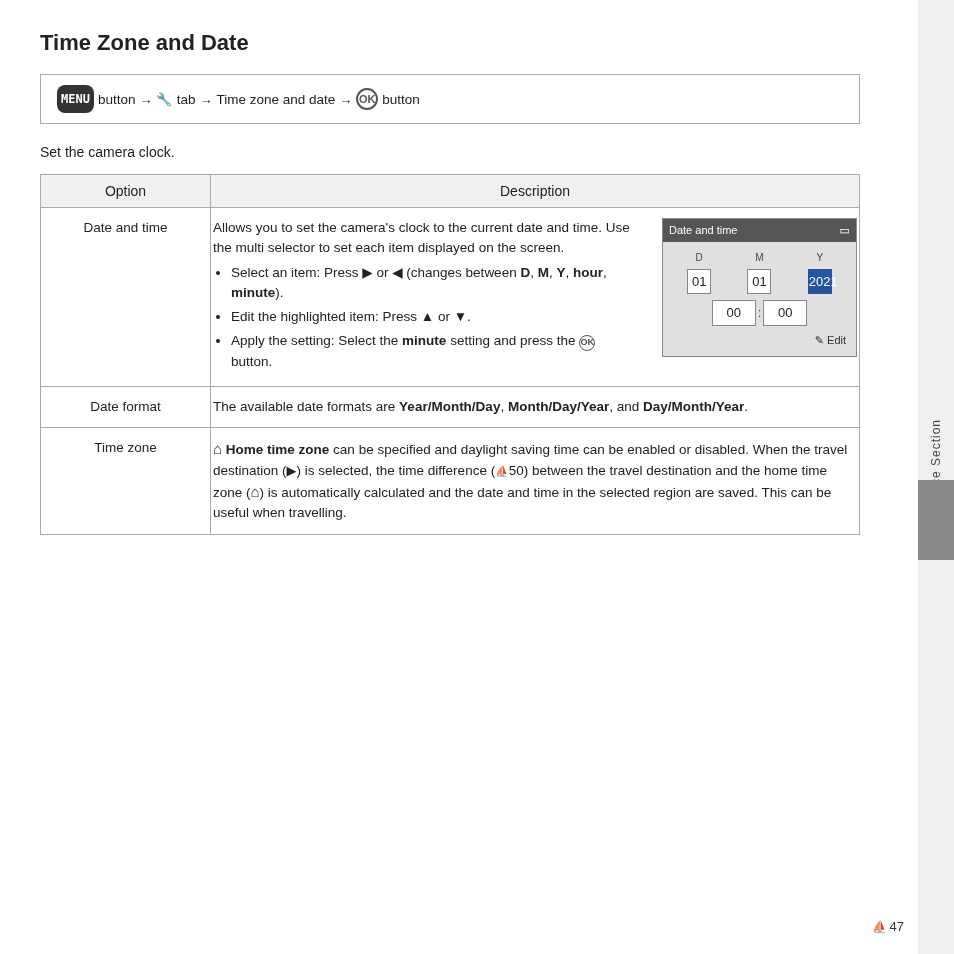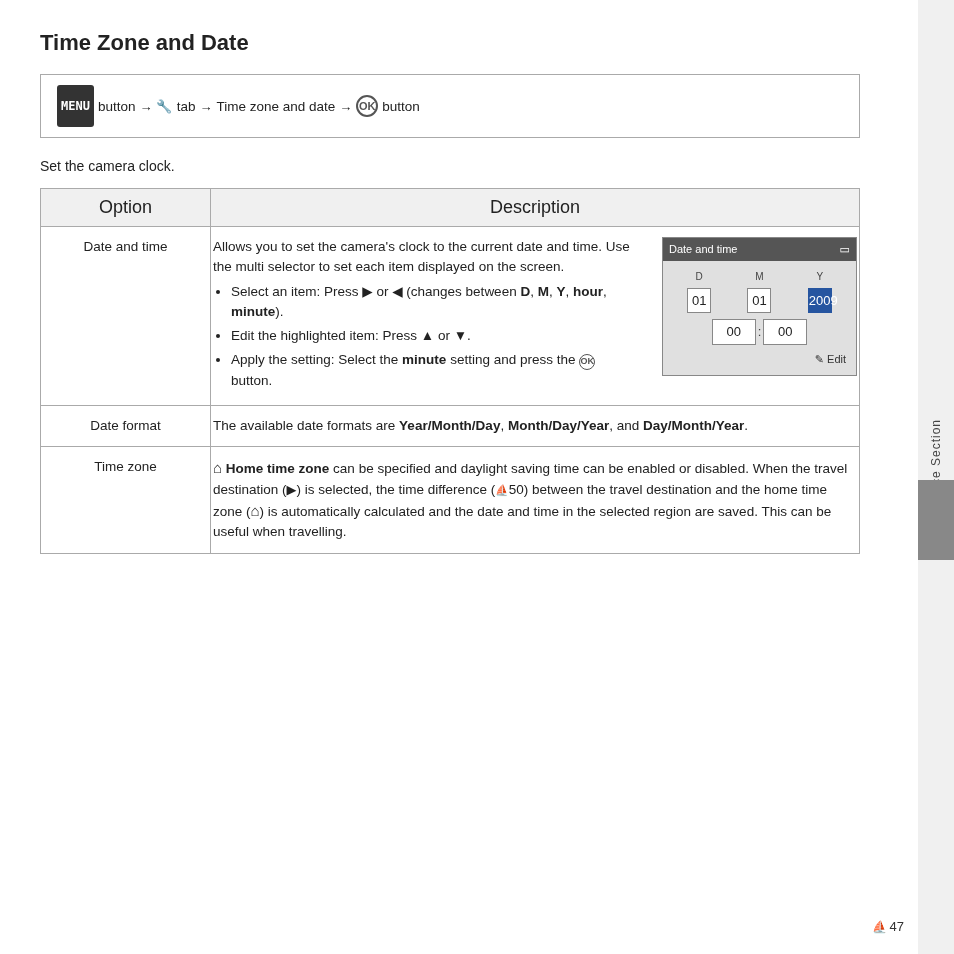--- a/index.html
+++ b/index.html
@@ -36,22 +36,22 @@
       flex-wrap: wrap;
     }
 
     .menu-badge {
       display: inline-block;
       background: #333;
       color: #fff;
       font-family: monospace;
       font-size: 12px;
       font-weight: bold;
-      padding: 14px 4px;
-      border-radius: 3px;
+      padding: 7px 4px;
+      border-radius: 8px;
     }
 
     .ok-badge {
       display: inline-flex;
       align-items: center;
       justify-content: center;
       width: 22px;
       height: 22px;
       border: 2px solid #555;
       border-radius: 50%;
@@ -70,21 +70,21 @@
       width: 100%;
       border-collapse: collapse;
       border: 1px solid #aaa;
     }
 
     .info-table th {
       background: #f0f0f0;
       border: 1px solid #aaa;
       padding: 8px 14px;
       font-weight: normal;
-      font-size: 18px;
+      font-size: 14px;
     }
 
     .info-table td {
       border: 1px solid #aaa;
       padding: 10px 2px;
       vertical-align: top;
       font-size: 13.5px;
       line-height: 1.5;
     }
 
@@ -310,21 +310,21 @@
               </div>
               <div class="camera-screen-body">
                 <div class="camera-dmy-row">
                   <span class="camera-dmy-label">D</span>
                   <span class="camera-dmy-label">M</span>
                   <span class="camera-dmy-label">Y</span>
                 </div>
                 <div class="camera-dmy-values">
                   <div class="camera-val-box">01</div>
                   <div class="camera-val-box">01</div>
-                  <div class="camera-val-box highlighted">2009</div>
+                  <div class="camera-val-box highlighted">2021</div>
                 </div>
                 <div class="camera-time-row">
                   <div class="camera-val-box" style="width:44px;">00</div>
                   <span class="camera-separator">:</span>
                   <div class="camera-val-box" style="width:44px;">00</div>
                 </div>
                 <div class="camera-edit-bar">
                   <span class="edit-icon">✎ Edit</span>
                 </div>
               </div>

